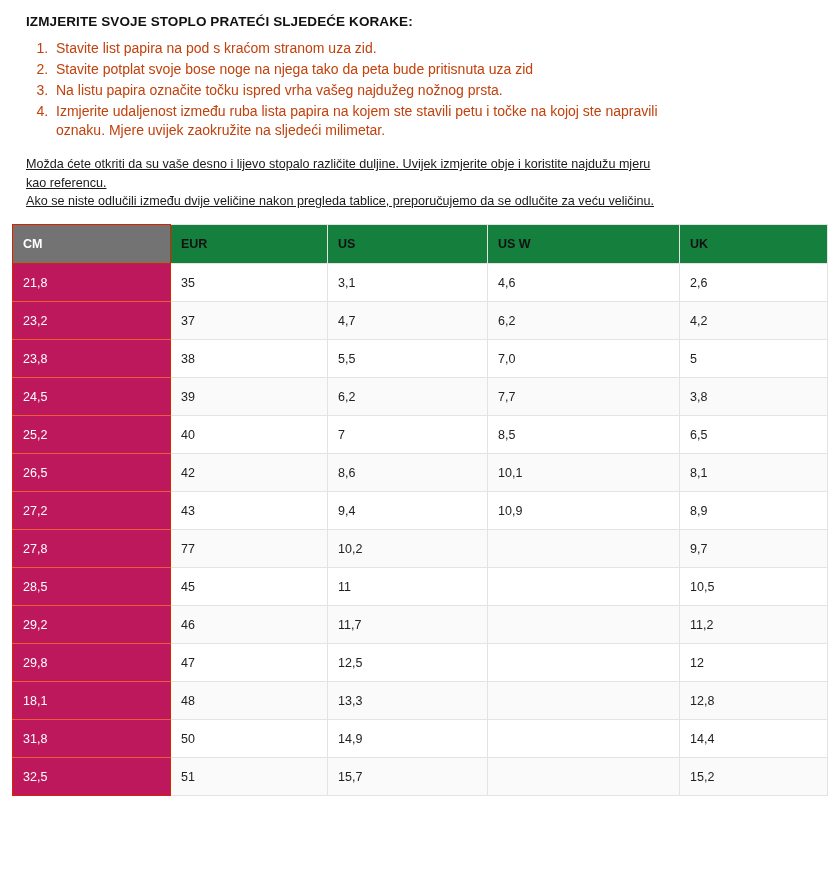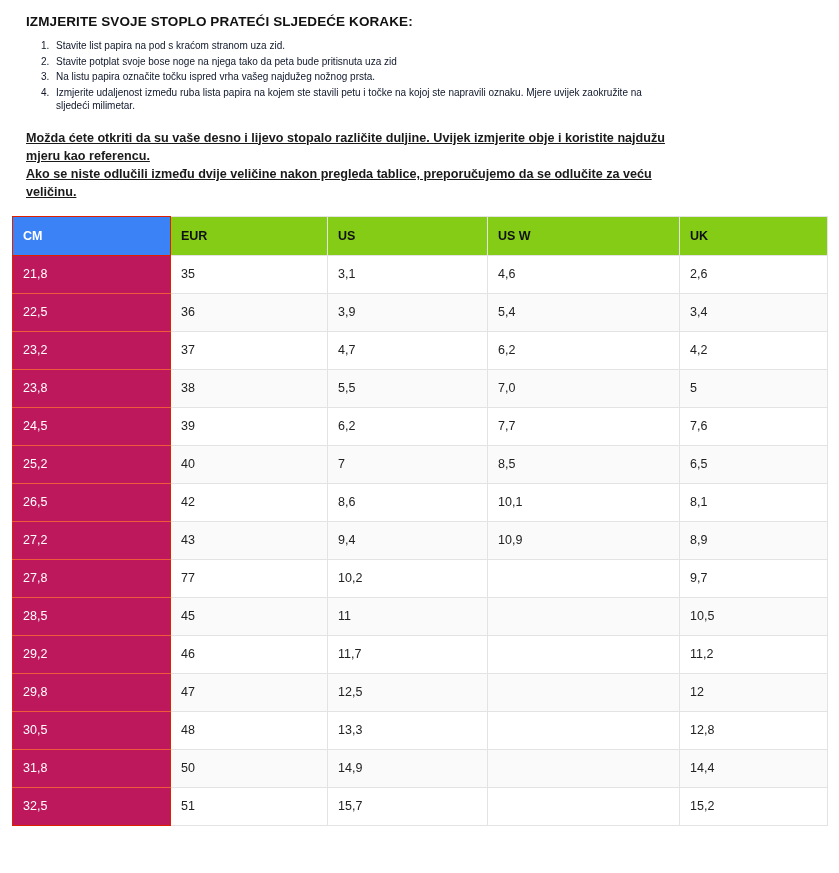--- a/index.html
+++ b/index.html
@@ -22,34 +22,33 @@
   .heading {
     font-size: 13.5px;
     font-weight: bold;
     color: #111111;
     letter-spacing: 0.1px;
     margin: 6px 0 10px 14px;
   }
   ol.steps {
     margin: 0 0 0 0;
     padding-left: 40px;
-    font-size: 10px;
+    font-size: 14px;
     line-height: 1.35;
-    color: #0f172a;
+    color: #c2410c;
   }
   ol.steps li {
     margin-bottom: 2px;
     padding-left: 4px;
   }
   .note {
     margin: 16px 0 0 14px;
     font-size: 12.6px;
     line-height: 1.45;
     color: #1a1a1a;
-    font-weight: bold;
   }
   .note span {
     text-decoration: underline;
   }
   .table-wrap {
     margin-top: 14px;
     padding: 0 12px 0 12px;
   }
   table.size-table {
     border-collapse: collapse;
@@ -66,28 +65,28 @@
   table.size-table th,
   table.size-table td {
     border: 1px solid #e3e3e3;
     padding: 0 10px;
     height: 37px;
     text-align: left;
     vertical-align: middle;
     font-weight: normal;
   }
   table.size-table thead th {
-    background: #84cc16;
+    background: #15803d;
     font-weight: bold;
     color: #111111;
     font-size: 12.5px;
     height: 38px;
   }
   table.size-table thead th.first-col {
-    background: #3b82f6;
+    background: #737373;
     color: #ffffff;
     border-color: #de1f00;
   }
   table.size-table td.first-col {
     background: #be185d;
     color: #ffffff;
     border-color: #de1f00;
     border-bottom: 1px solid #f05a3a;
   }
   table.size-table tbody tr:last-child td.first-col {
@@ -143,46 +142,39 @@
     </thead>
     <tbody id="table-body">
         <tr>
           <td class="first-col">21,8</td>
           <td>35</td>
           <td>3,1</td>
           <td>4,6</td>
           <td>2,6</td>
         </tr>
         <tr>
-          <td class="first-col">22,5</td>
-          <td>36</td>
-          <td>3,9</td>
-          <td>5,4</td>
-          <td>3,4</td>
-        </tr>
-        <tr>
           <td class="first-col">23,2</td>
           <td>37</td>
           <td>4,7</td>
           <td>6,2</td>
           <td>4,2</td>
         </tr>
         <tr>
           <td class="first-col">23,8</td>
           <td>38</td>
           <td>5,5</td>
           <td>7,0</td>
           <td>5</td>
         </tr>
         <tr>
           <td class="first-col">24,5</td>
           <td>39</td>
           <td>6,2</td>
           <td>7,7</td>
-          <td>7,6</td>
+          <td>3,8</td>
         </tr>
         <tr>
           <td class="first-col">25,2</td>
           <td>40</td>
           <td>7</td>
           <td>8,5</td>
           <td>6,5</td>
         </tr>
         <tr>
           <td class="first-col">26,5</td>
@@ -220,21 +212,21 @@
           <td>11,2</td>
         </tr>
         <tr>
           <td class="first-col">29,8</td>
           <td>47</td>
           <td>12,5</td>
           <td></td>
           <td>12</td>
         </tr>
         <tr>
-          <td class="first-col">30,5</td>
+          <td class="first-col">18,1</td>
           <td>48</td>
           <td>13,3</td>
           <td></td>
           <td>12,8</td>
         </tr>
         <tr>
           <td class="first-col">31,8</td>
           <td>50</td>
           <td>14,9</td>
           <td></td>

